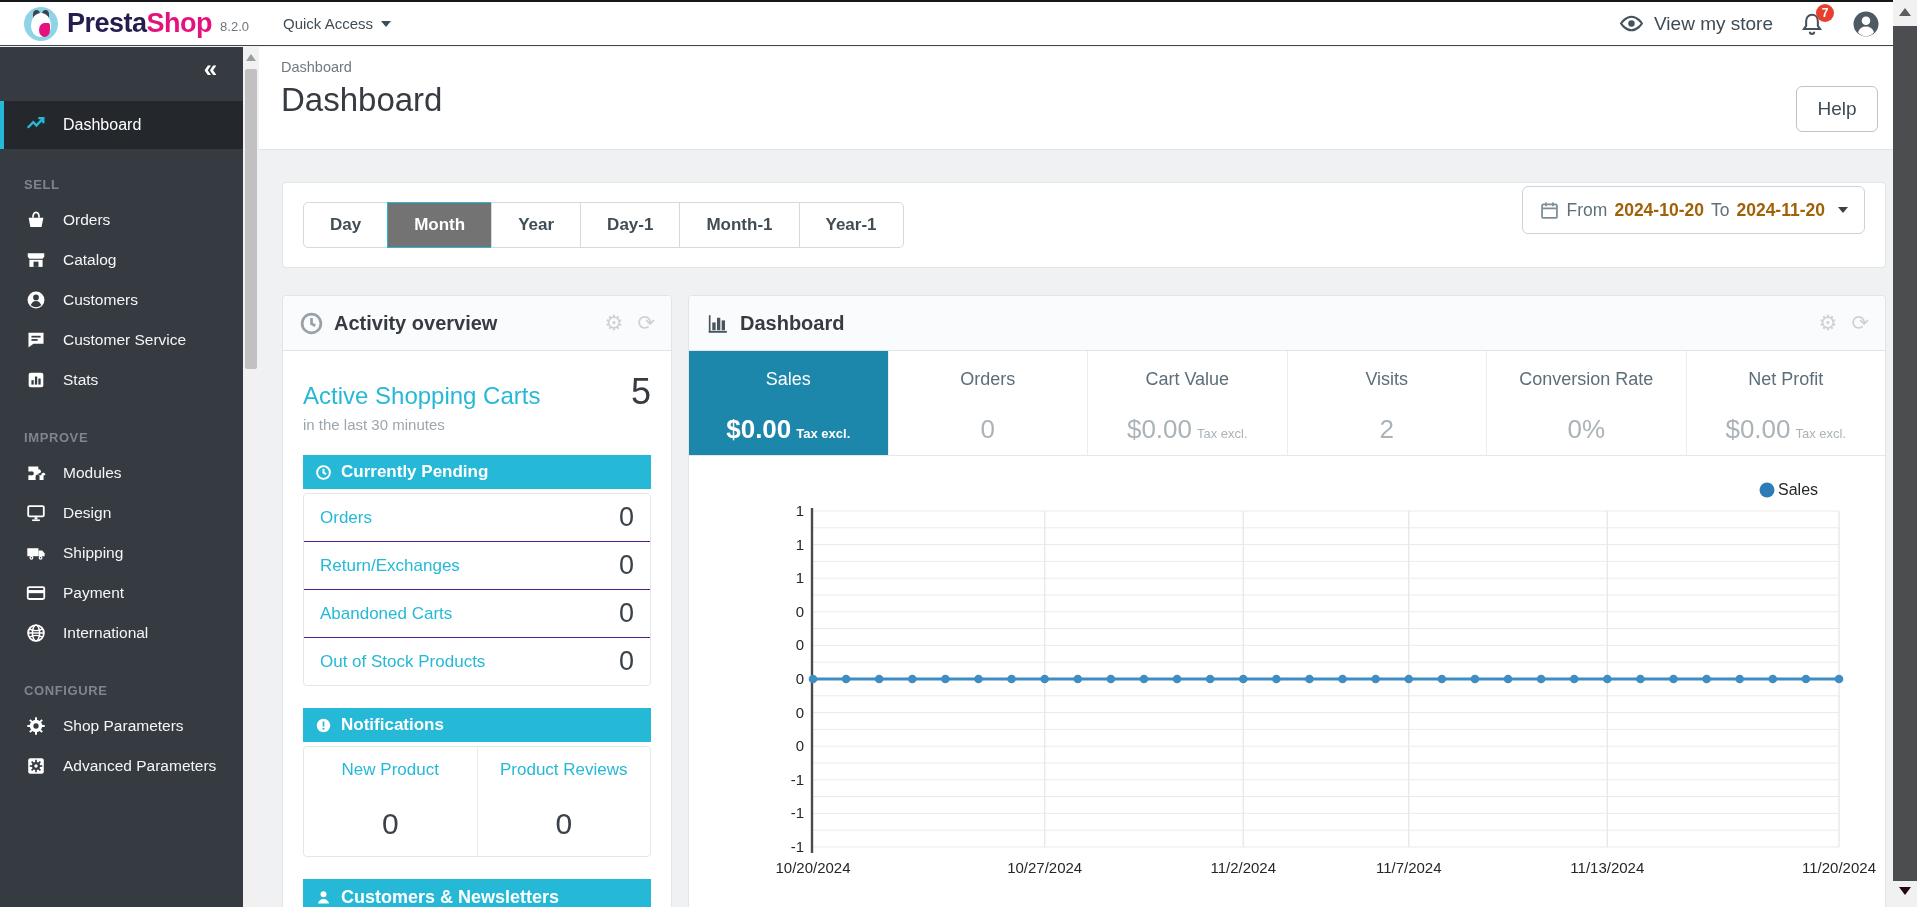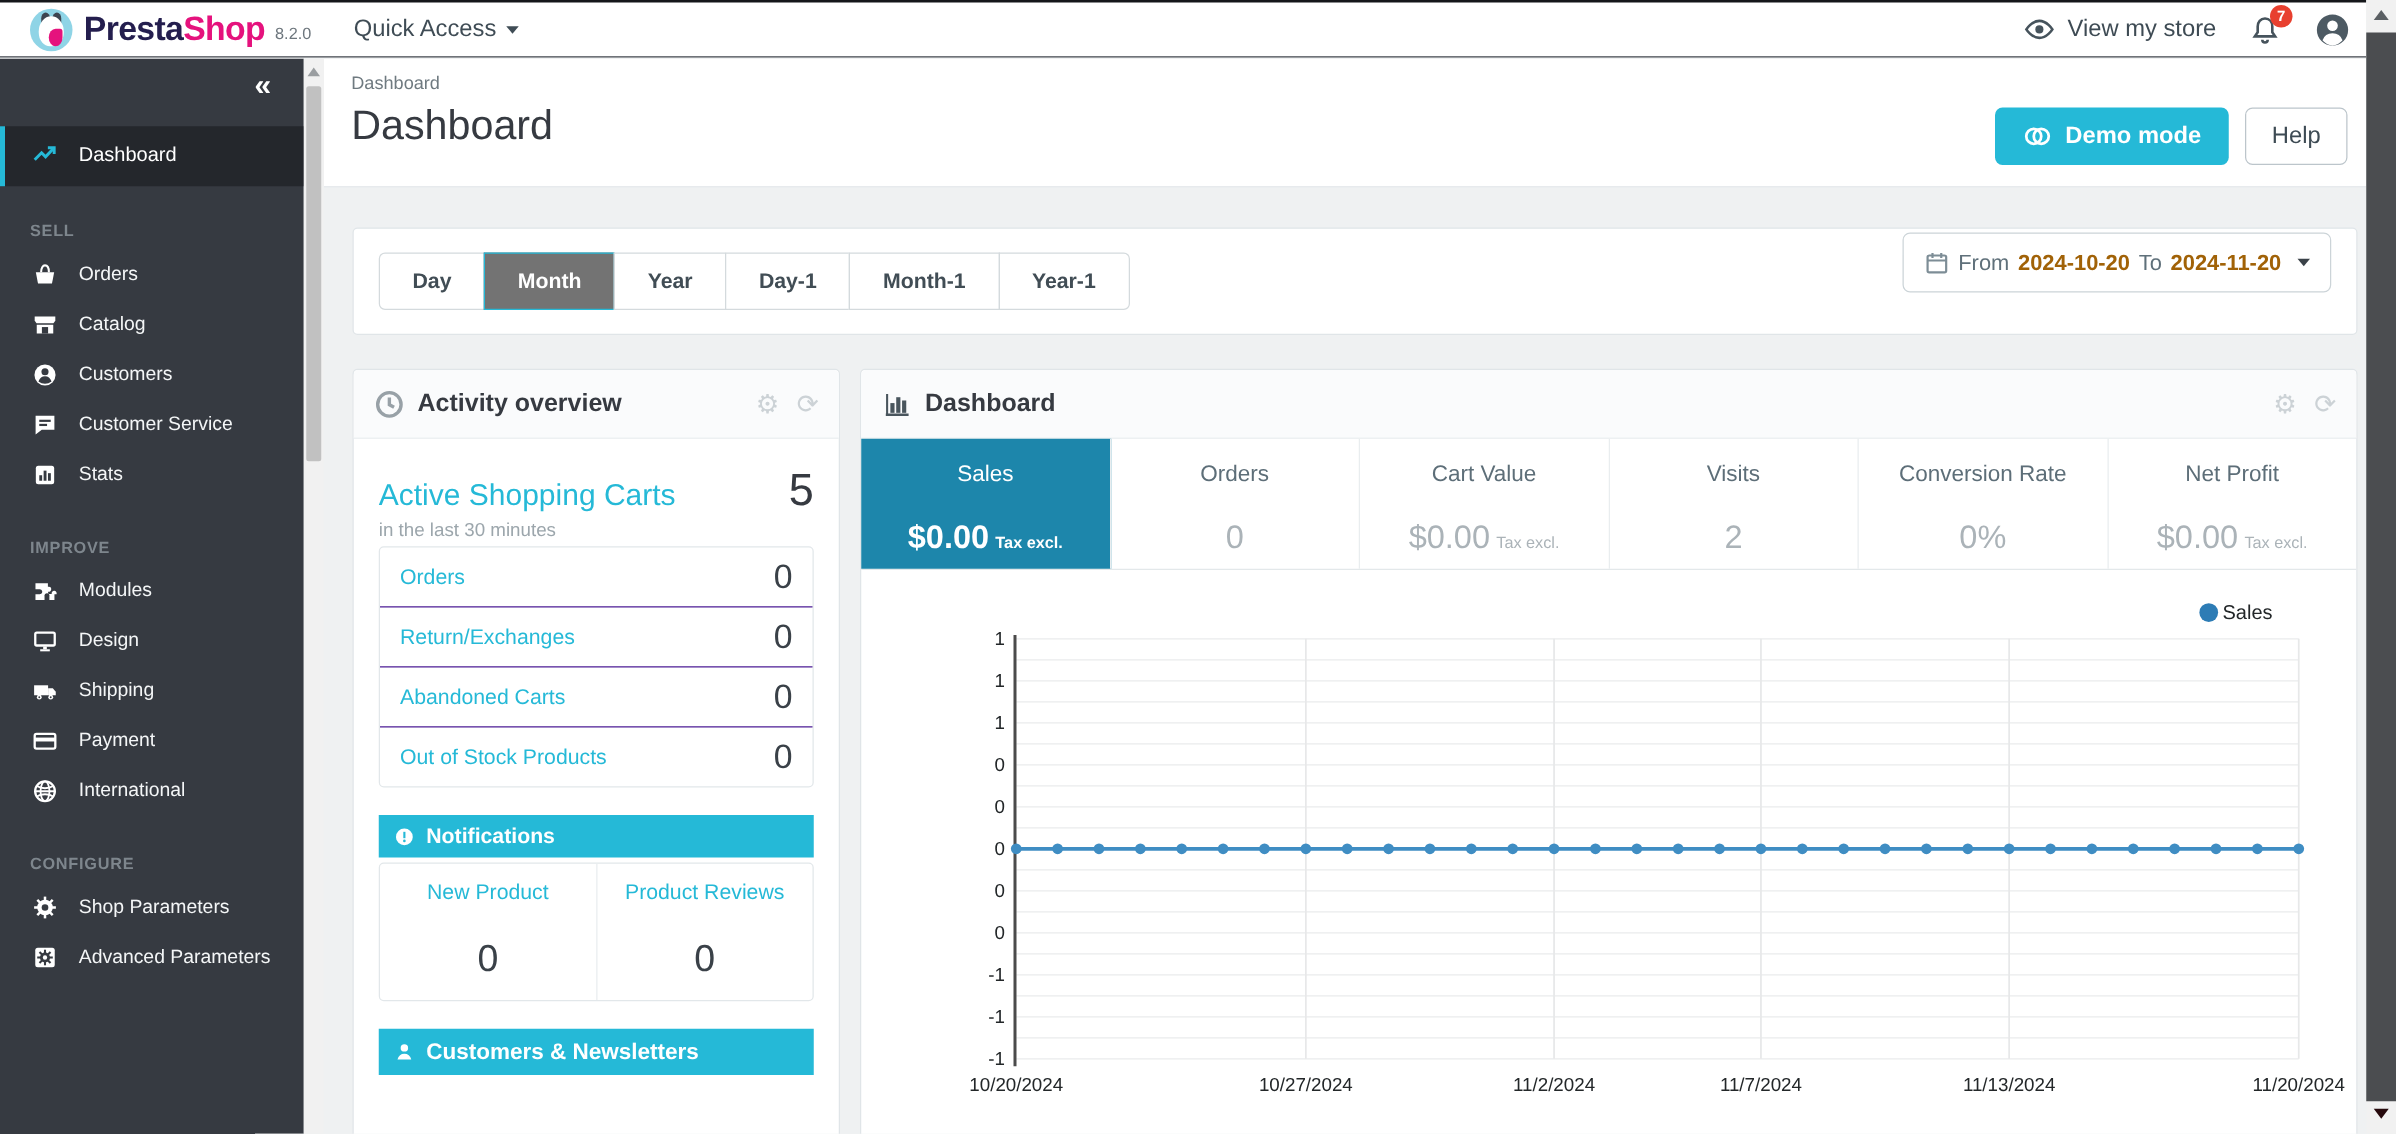--- a/index.html
+++ b/index.html
@@ -18,21 +18,21 @@
   .brand{display:flex;align-items:center;width:243px;box-sizing:border-box;padding-left:24px;flex:none}
   .mascot{width:34px;height:34px;border-radius:50%;background:#8fd4e6;position:relative;overflow:hidden;flex:none}
   .mascot .body{position:absolute;left:7px;top:6px;width:20px;height:24px;background:#fff;border-radius:50% 50% 45% 45%}
   .mascot .ear{position:absolute;left:9px;top:3px;width:7px;height:9px;background:#3d4450;border-radius:50% 50% 0 0}
   .mascot .ear2{position:absolute;left:18px;top:3px;width:7px;height:9px;background:#3d4450;border-radius:50% 50% 0 0}
   .mascot .tail{position:absolute;left:15px;top:16px;width:11px;height:14px;background:#e5127d;border-radius:60% 20% 60% 60%}
   .brand-text{margin-left:9px;font-size:27px;font-weight:700;letter-spacing:-0.5px;white-space:nowrap}
   .brand-text .p1{color:#241e4e}
   .brand-text .p2{color:#e5127d}
   .brand-ver{margin-left:8px;font-size:13px;color:#6d767d;align-self:center;padding-top:6px}
-  .quick{display:flex;align-items:center;gap:8px;margin-left:40px;font-size:19px;color:#3f4c55;cursor:pointer}
+  .quick{display:flex;align-items:center;gap:8px;margin-left:40px;font-size:15px;color:#3f4c55;cursor:pointer}
   .caret{width:0;height:0;border-left:5px solid transparent;border-right:5px solid transparent;border-top:6px solid #3f4c55}
   .search-wrap{margin-left:88px;width:312px;height:36px;border:1px solid #c3ccd1;border-radius:18px;
     display:flex;align-items:center;padding:0 14px;box-sizing:border-box;background:#fff}
   .search-wrap input{border:none;outline:none;flex:1;font-size:16px;font-style:italic;color:#4a565e;margin-left:10px;
     font-family:"Liberation Sans",sans-serif;background:transparent}
   .search-wrap input::placeholder{color:#99a4ab}
   .top-right{margin-left:auto;display:flex;align-items:center;padding-right:12px;gap:26px}
   .viewstore{display:flex;align-items:center;gap:10px;font-size:19px;color:#3e4b54;cursor:pointer}
   .bell-wrap{position:relative;cursor:pointer}
   .badge{position:absolute;top:-7px;right:-9px;min-width:18px;height:18px;border-radius:9px;background:#e8402f;
@@ -338,29 +338,20 @@
 <div class="right-scroll">
   <div class="arr-up"></div>
   <div class="thumb"></div>
   <div class="arr-dn"></div>
 </div>
 
 <div class="main">
   <div class="main-header">
     <div class="breadcrumb">Dashboard</div>
     <div class="page-title">Dashboard</div>
-    <button class="demo-btn">
-      <span>
-        <svg width="24" height="24" viewBox="0 0 24 24">
-            <circle cx="9" cy="12" r="6" fill="none" stroke="#fff" stroke-width="2.2"></circle>
-            <circle cx="15" cy="12" r="6" fill="none" stroke="#fff" stroke-width="2.2"></circle>
-          </svg>
-      </span>
-      <span>Demo mode</span>
-    </button>
     <button class="help-btn">Help</button>
   </div>
 
   <div class="main-body">
 
     <div class="toolbar-panel">
       <div class="range-group" id="range-group">
           <button class="range-btn">Day</button>
           <button class="range-btn active">Month</button>
           <button class="range-btn">Year</button>
@@ -401,20 +392,29 @@
             <span>⟳</span>
           </span>
         </div>
         <div class="activity-body">
           <div class="kpi-line">
             <a class="acs">Active Shopping Carts</a>
             <span class="acs-val">5</span>
           </div>
           <div class="sub">in the last 30 minutes</div>
 
+          <div class="banner">
+            <span>
+              <svg width="17" height="17" viewBox="0 0 24 24">
+                  <circle cx="12" cy="12" r="9" fill="none" stroke="#fff" stroke-width="2.8"></circle>
+                  <path d="M12 6.8v5.4l3.6 2" fill="none" stroke="#fff" stroke-width="2.8"></path>
+                </svg>
+            </span>
+            <span>Currently Pending</span>
+          </div>
           <div class="rows" id="pending-rows">
               <div class="row">
                 <a>Orders</a>
                 <span class="num">0</span>
               </div>
               <div class="row">
                 <a>Return/Exchanges</a>
                 <span class="num">0</span>
               </div>
               <div class="row">

